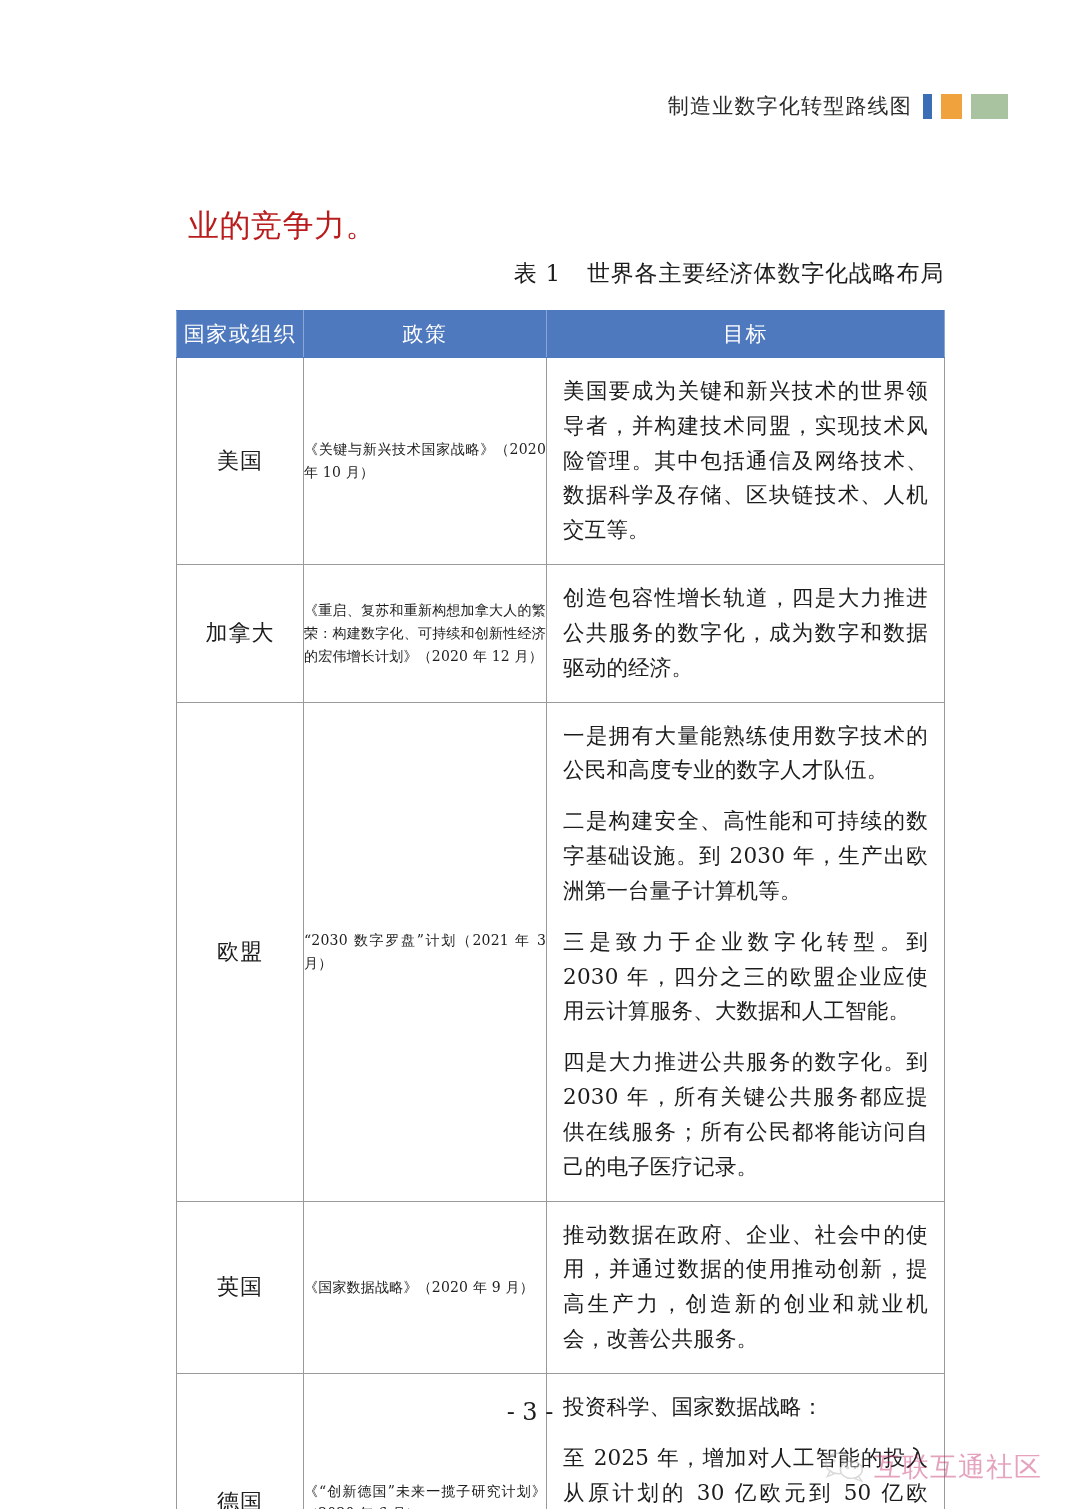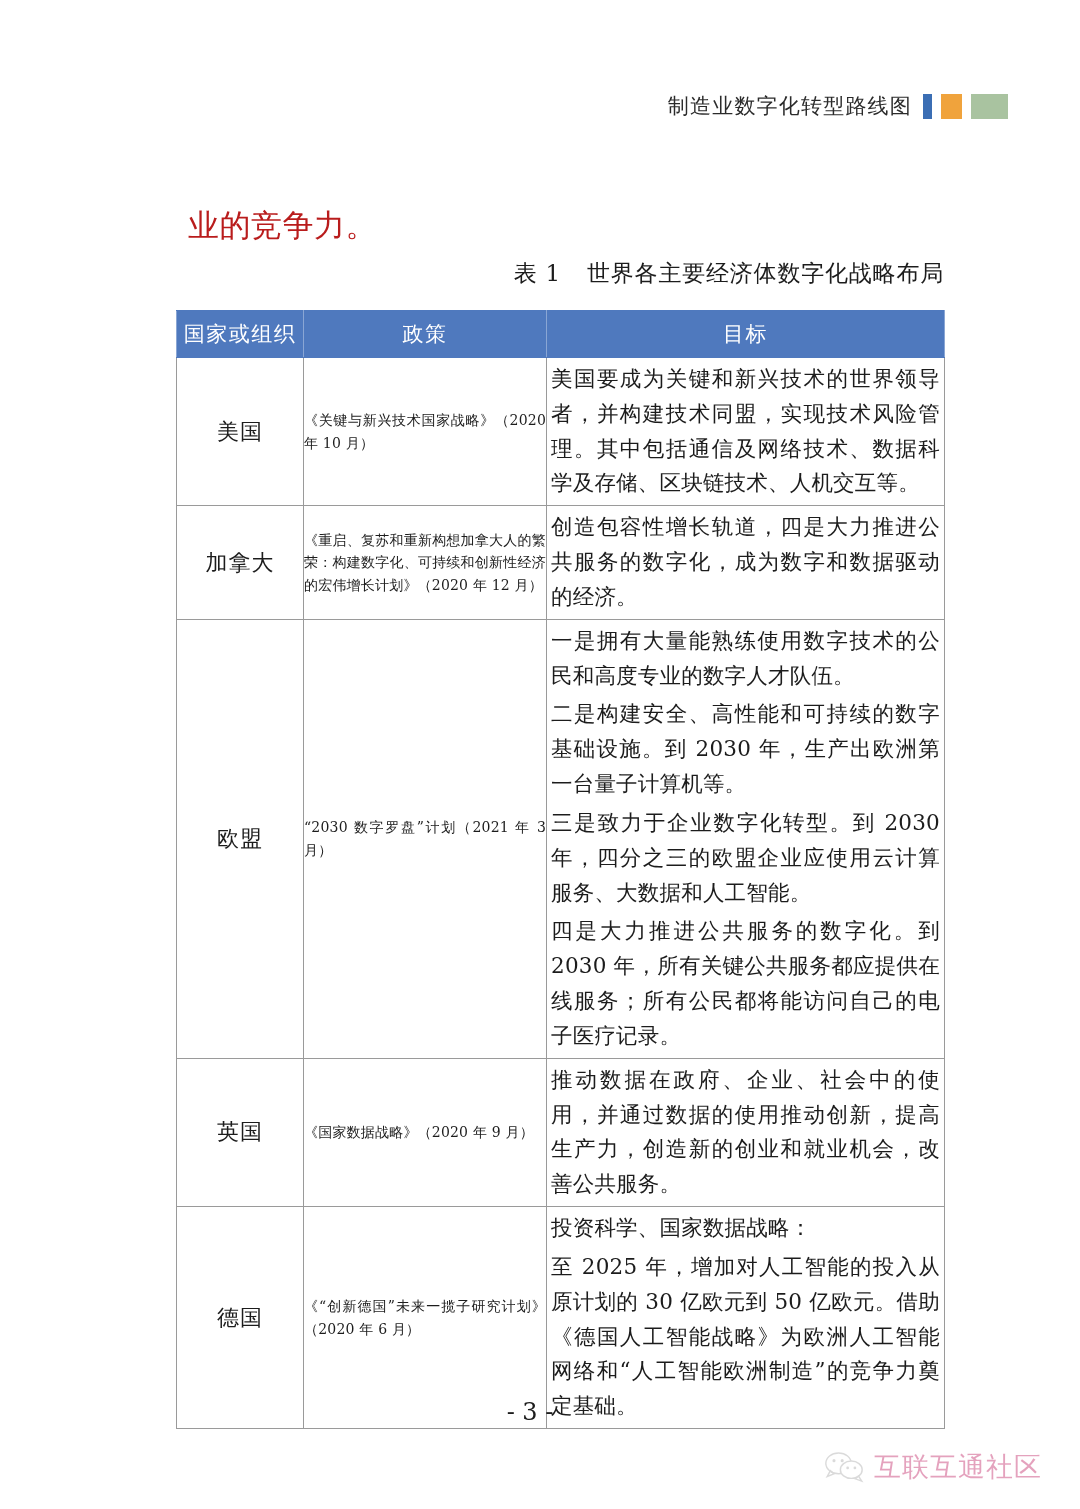--- a/index.html
+++ b/index.html
@@ -123,21 +123,21 @@
   }
   .cell-goal {
     font-size: 21.5px;
     line-height: 1.62;
     padding: 13px 14px 13px 15px;
     text-align: justify;
     text-justify: inter-ideograph;
     letter-spacing: 0.2px;
   }
   .cell-goal p, .cell-policy p {
-    margin: 4px;
+    margin: 16px;
   }
 
   
   .page-number {
     position: absolute;
     top: 1398px;
     left: 0;
     width: 1080px;
     text-align: center;
     padding-right: 20px;

